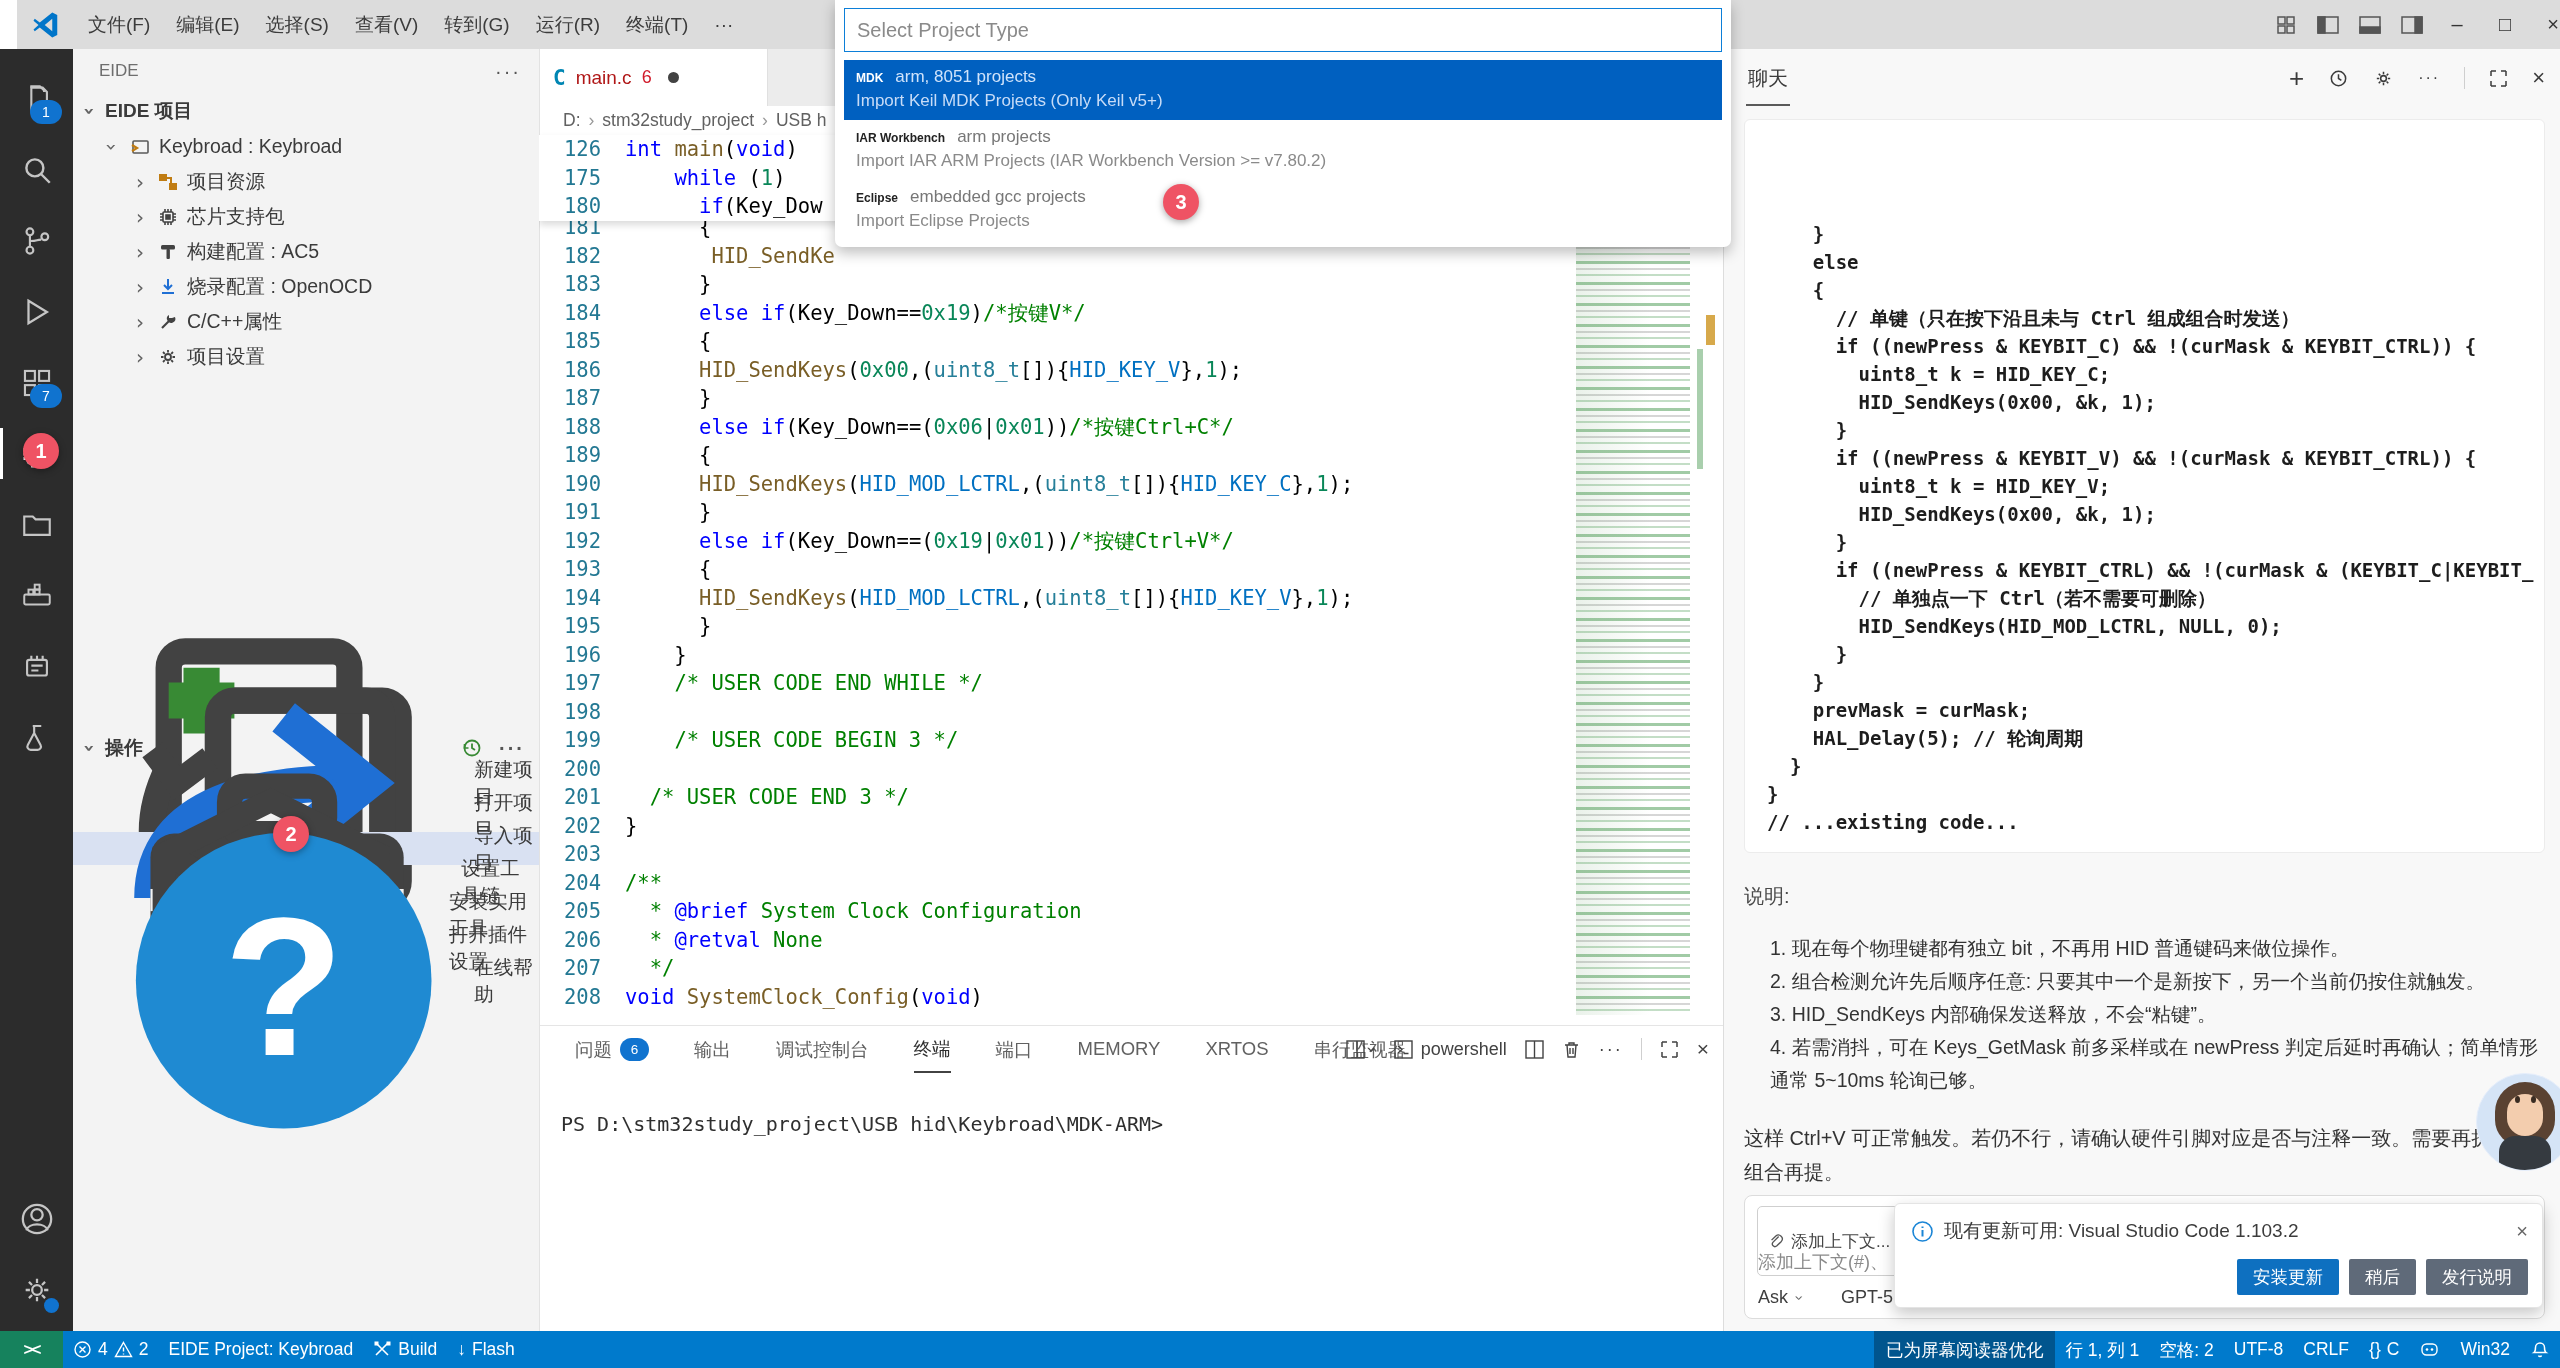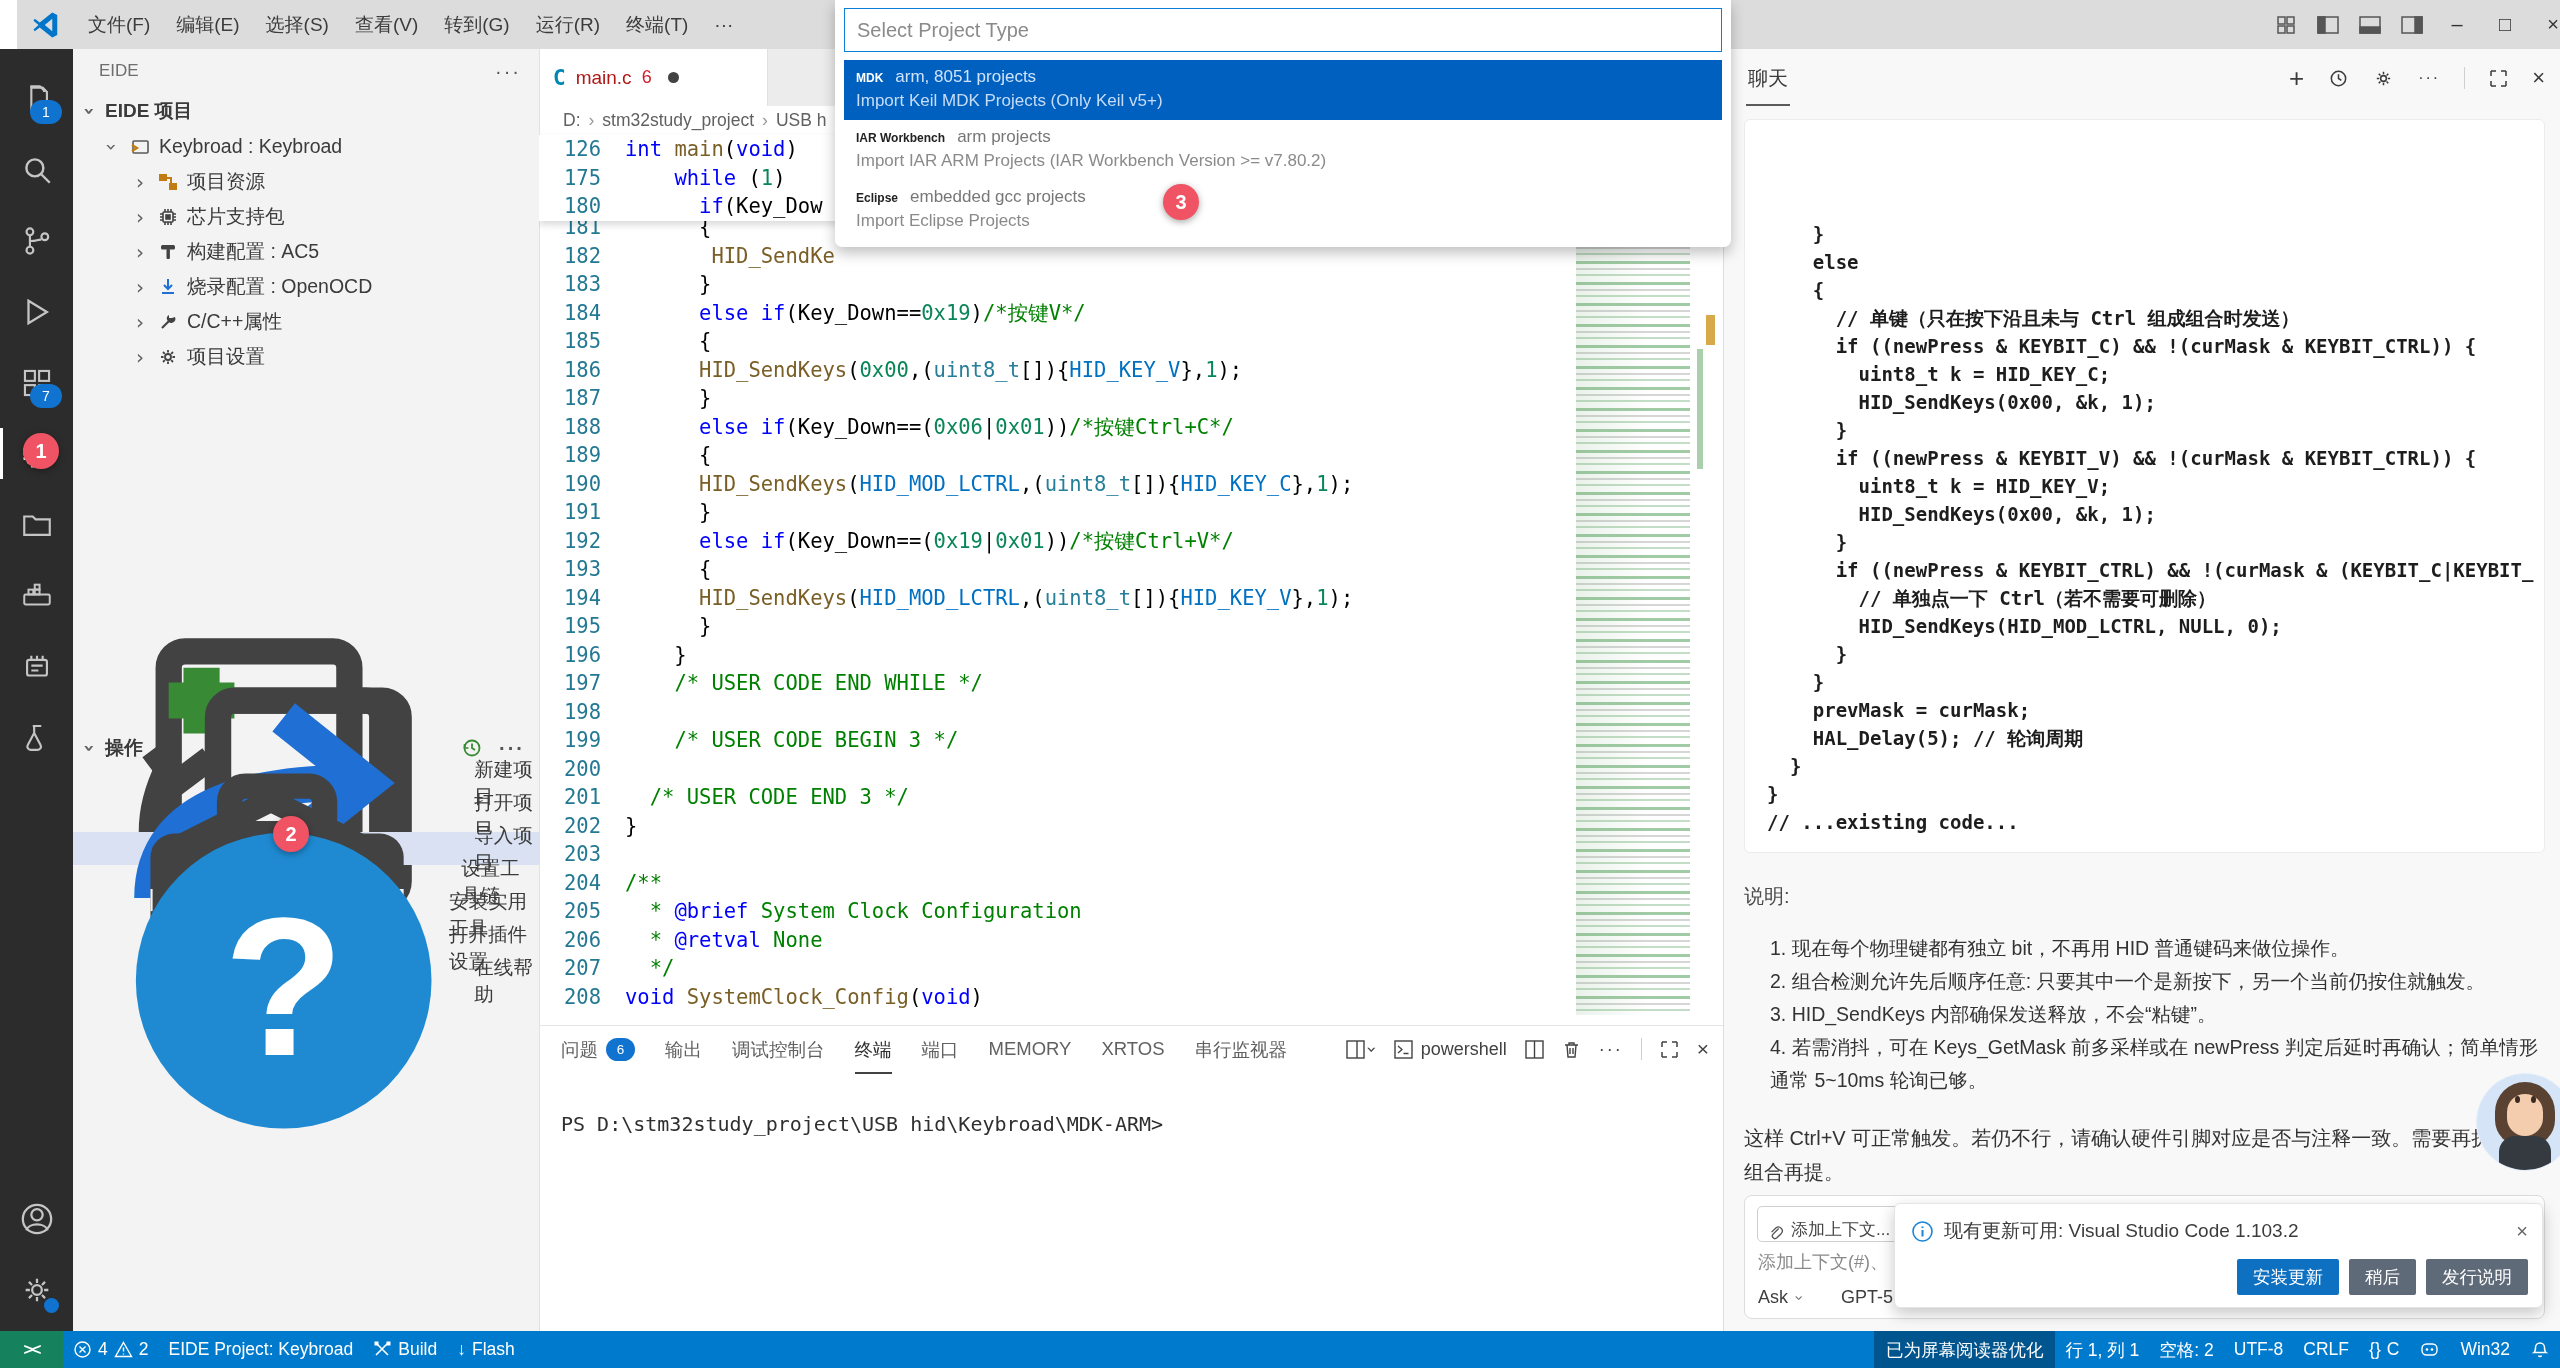--- a/index.html
+++ b/index.html
@@ -62,21 +62,21 @@
   .tk-m{color:#0070c1;} .tk-f{color:#795e26;} .tk-t{color:#267f99;}
   #minimap{position:absolute;right:33px;top:86px;width:114px;height:880px;background:
     linear-gradient(90deg,rgba(106,160,106,.14),rgba(0,0,0,0) 65%),
     repeating-linear-gradient(180deg,rgba(84,160,92,.55) 0 3px,rgba(0,0,0,0) 3px 7px,
       rgba(120,120,120,.30) 7px 9px,rgba(0,0,0,0) 9px 13px,rgba(84,160,92,.35) 13px 15px,rgba(0,0,0,0) 15px 21px);}
   #ruler-mark{position:absolute;right:8px;top:266px;width:9px;height:30px;background:#d7a94b;}
   #ruler-mark2{position:absolute;right:20px;top:300px;width:6px;height:120px;background:rgba(84,160,92,.5);}
   
   #panel{position:absolute;left:539px;top:1025px;width:1184px;height:306px;background:#fff;
     border-top:1px solid #e5e5e5;z-index:3;}
-  #ptabs{display:flex;height:46px;padding-left:22px;gap:30px;font-size:18.5px;color:#616161;}
+  #ptabs{display:flex;align-items:center;height:46px;padding-left:36px;gap:45px;font-size:18.5px;color:#616161;}
   .ptab{display:flex;align-items:center;gap:8px;height:46px;}
   .ptab.active{color:#2f2f2f;border-bottom:2px solid #424242;}
   .pbadge{min-width:23px;height:23px;border-radius:12px;background:#1073cf;color:#fff;font-size:13.5px;
     display:flex;align-items:center;justify-content:center;padding:0 3px;}
   #ptools{position:absolute;right:14px;top:0;height:46px;display:flex;align-items:center;gap:18px;color:#424242;font-size:18px;}
   #prompt{position:absolute;left:22px;top:86px;font-family:"DejaVu Sans Mono",monospace;font-size:20px;color:#2f2f2f;}
   .rot90{display:inline-block;transform:rotate(90deg);font-family:"DejaVu Sans",sans-serif;}
   .vdiv{width:1px;height:22px;background:#cfcfcf;}
   
   #chat{position:absolute;left:1723px;top:49px;width:837px;bottom:37px;background:#f8f8f8;
@@ -96,21 +96,21 @@
   #chat-actions{margin-top:18px;display:flex;align-items:center;gap:28px;color:#555;}
   #avatar{position:absolute;left:752px;top:1024px;width:96px;height:96px;border-radius:50%;
     background:#d5e4f6;overflow:hidden;border:1px solid #e6eefb;z-index:40;}
   .av-hair{position:absolute;left:18px;top:8px;width:60px;height:64px;border-radius:30px 30px 26px 26px;background:#5a4232;}
   .av-face{position:absolute;left:30px;top:20px;width:36px;height:42px;border-radius:18px;background:#f3cdae;}
   .av-eye{position:absolute;top:22px;width:5px;height:7px;border-radius:50%;background:#3a2c22;}
   .av-body{position:absolute;left:22px;top:62px;width:52px;height:34px;border-radius:16px 16px 0 0;background:#353a40;}
   #chat-input{position:absolute;left:20px;right:16px;top:1146px;height:122px;background:#fff;
     border:1px solid #dcdcdc;border-radius:8px;}
   .chip{position:absolute;top:10px;height:34px;border:1px solid #cfcfcf;border-radius:5px;background:#fff;
-    display:flex;align-items:flex-end;gap:7px;padding:0 10px;font-size:17px;color:#454545;}
+    display:flex;align-items:center;gap:7px;padding:17px 10px;font-size:17px;color:#454545;}
   #ci-text{position:absolute;left:13px;top:54px;font-size:18px;color:#8a8a8a;}
   #ci-bottom{position:absolute;left:13px;bottom:10px;display:flex;align-items:center;gap:8px;font-size:18px;color:#3f3f3f;}
   
   #toast{position:absolute;left:1894px;top:1203px;width:647px;height:103px;background:#fff;
     border:1px solid #e4e4e4;border-radius:6px;box-shadow:0 6px 16px rgba(0,0,0,.22);z-index:70;}
   #toast .row1{display:flex;align-items:center;gap:10px;padding:14px 14px 0 16px;font-size:19px;color:#3c3c3c;}
   #toast .close{margin-left:auto;color:#666;font-size:20px;}
   #toast .btns{position:absolute;right:14px;bottom:12px;display:flex;gap:10px;padding-left:31px;}
   .tbtn{height:36px;display:flex;align-items:center;padding:0 16px;color:#fff;font-size:17.5px;border-radius:2px;}
   .tbtn.primary{background:#0e70c0;} .tbtn.sec{background:#5f6a79;}

